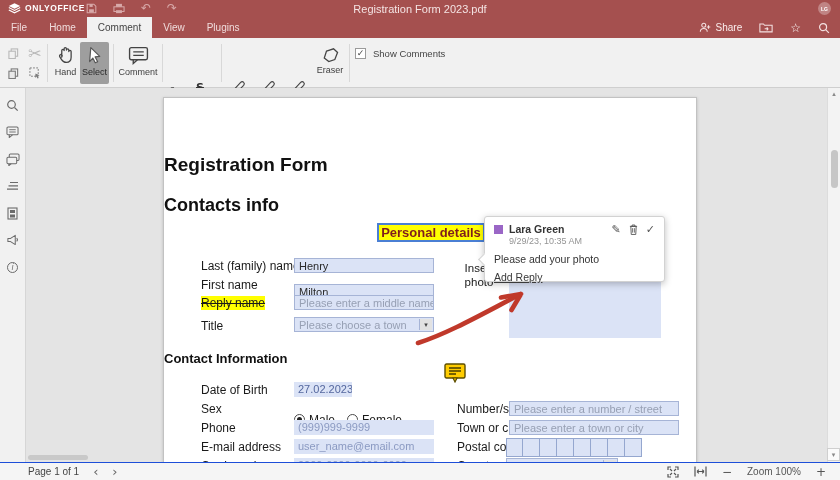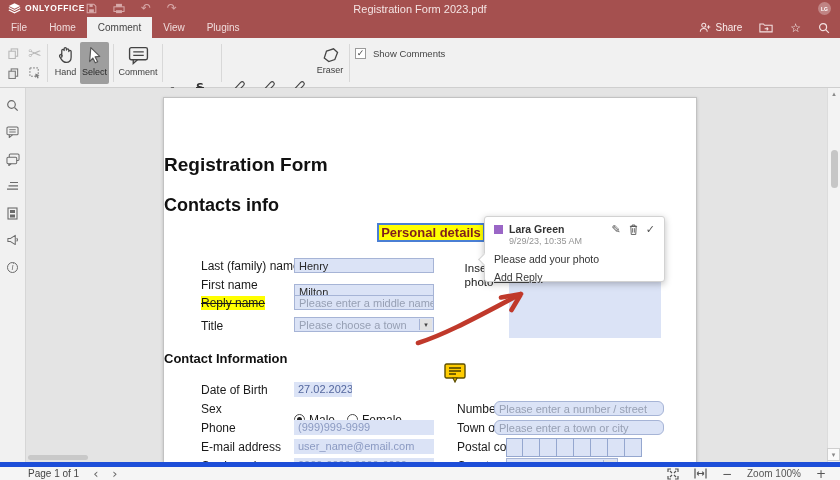--- a/index.html
+++ b/index.html
@@ -64,21 +64,21 @@
   #sec2 { top:253px; font-size:13px; }
   .pd-wrap { position:absolute; left:0; top:125px; width:534px; text-align:center; }
   .pd { display:inline-block; background:#ffff00; border:2px solid #4a7fd4; font-size:13px; font-weight:bold; color:#7f1d1d; padding:0 2px; }
 
   .flabel { position:absolute; font-size:12px; color:#1a1a1a; white-space:nowrap; }
   .lcol { left:37px; }
   .rcol { left:293px; }
   .hl-strike { background:#ffff00; text-decoration:line-through; }
   .ffield { position:absolute; left:130px; width:140px; height:15px; background:#dbe3f6; font-size:11px; line-height:14px; padding-left:4px; white-space:nowrap; overflow:hidden; }
   .bordered { border:1px solid #a6b4d6; }
-  .rfield { left:330px; width:170px;border-radius:6px; }
+  .rfield { left:345px; width:170px; }
   .ph { color:#97a0b4; }
   .num { color:#8b9ac2; }
   .filled { color:#2a2a2a; }
   .dob { width:58px; color:#54679e; }
   .dd-btn { position:absolute; right:1px; top:1px; bottom:1px; width:13px; background:#e2e2e2; border-left:1px solid #a6b4d6; font-size:7px; color:#444; display:flex; align-items:center; justify-content:center; }
 
   .radio-row { position:absolute; left:130px; display:flex; gap:12px; font-size:12px; color:#1a1a1a; align-items:center; height:15px; }
   .radio { width:11px; height:11px; border:1px solid #4a4a4a; border-radius:50%; margin-right:4px; display:inline-flex; align-items:center; justify-content:center; background:#fff; }
   .radio.sel::after { content:""; width:5px; height:5px; border-radius:50%; background:#222; }
   .ropt { display:flex; align-items:center; }
@@ -106,21 +106,21 @@
   .pp-reply { font-size:10.5px; color:#3a3a3a; text-decoration:underline; margin-top:6px; display:inline-block; }
 
   
   .vscroll { position:absolute; right:0; top:0; width:13px; height:374px; background:#f3f3f3; border-left:1px solid #dcdcdc; }
   .vs-up { position:absolute; top:2px; left:0; width:12px; text-align:center; font-size:7px; color:#8a8a8a; }
   .vs-thumb { position:absolute; top:62px; left:3px; width:7px; height:38px; background:#c6c6c6; border-radius:4px; }
   .vs-down { position:absolute; bottom:1px; left:-1px; width:13px; height:13px; border:1px solid #cfcfcf; background:#fbfbfb; text-align:center; font-size:7px; color:#8a8a8a; line-height:12px; }
   .hs-thumb { position:absolute; left:2px; bottom:2px; width:60px; height:5px; background:#c9c9c9; border-radius:3px; }
 
   
-  .statusbar { position:absolute; left:0; top:462px; width:840px; height:18px; background:#f5f5f5; border-top:5px solid #1d4ed8; display:flex; align-items:center; font-size:10px; color:#444; }
+  .statusbar { position:absolute; left:0; top:462px; width:840px; height:18px; background:#f5f5f5; border-top:1px solid #1d4ed8; display:flex; align-items:center; font-size:10px; color:#444; }
   .sb-left { display:flex; align-items:center; gap:14px; padding-left:28px; }
   .pg-nav { font-size:13px; color:#666; line-height:10px; }
   .sb-right { margin-left:auto; display:flex; align-items:center; gap:15px; padding-right:14px; color:#555; }
   .zoom-glyph { font-size:12px; line-height:10px; color:#555; }
 
   .glyph { font-family:"DejaVu Sans", sans-serif; }
   svg { display:block; }
 </style>
 </head>
 <body>

